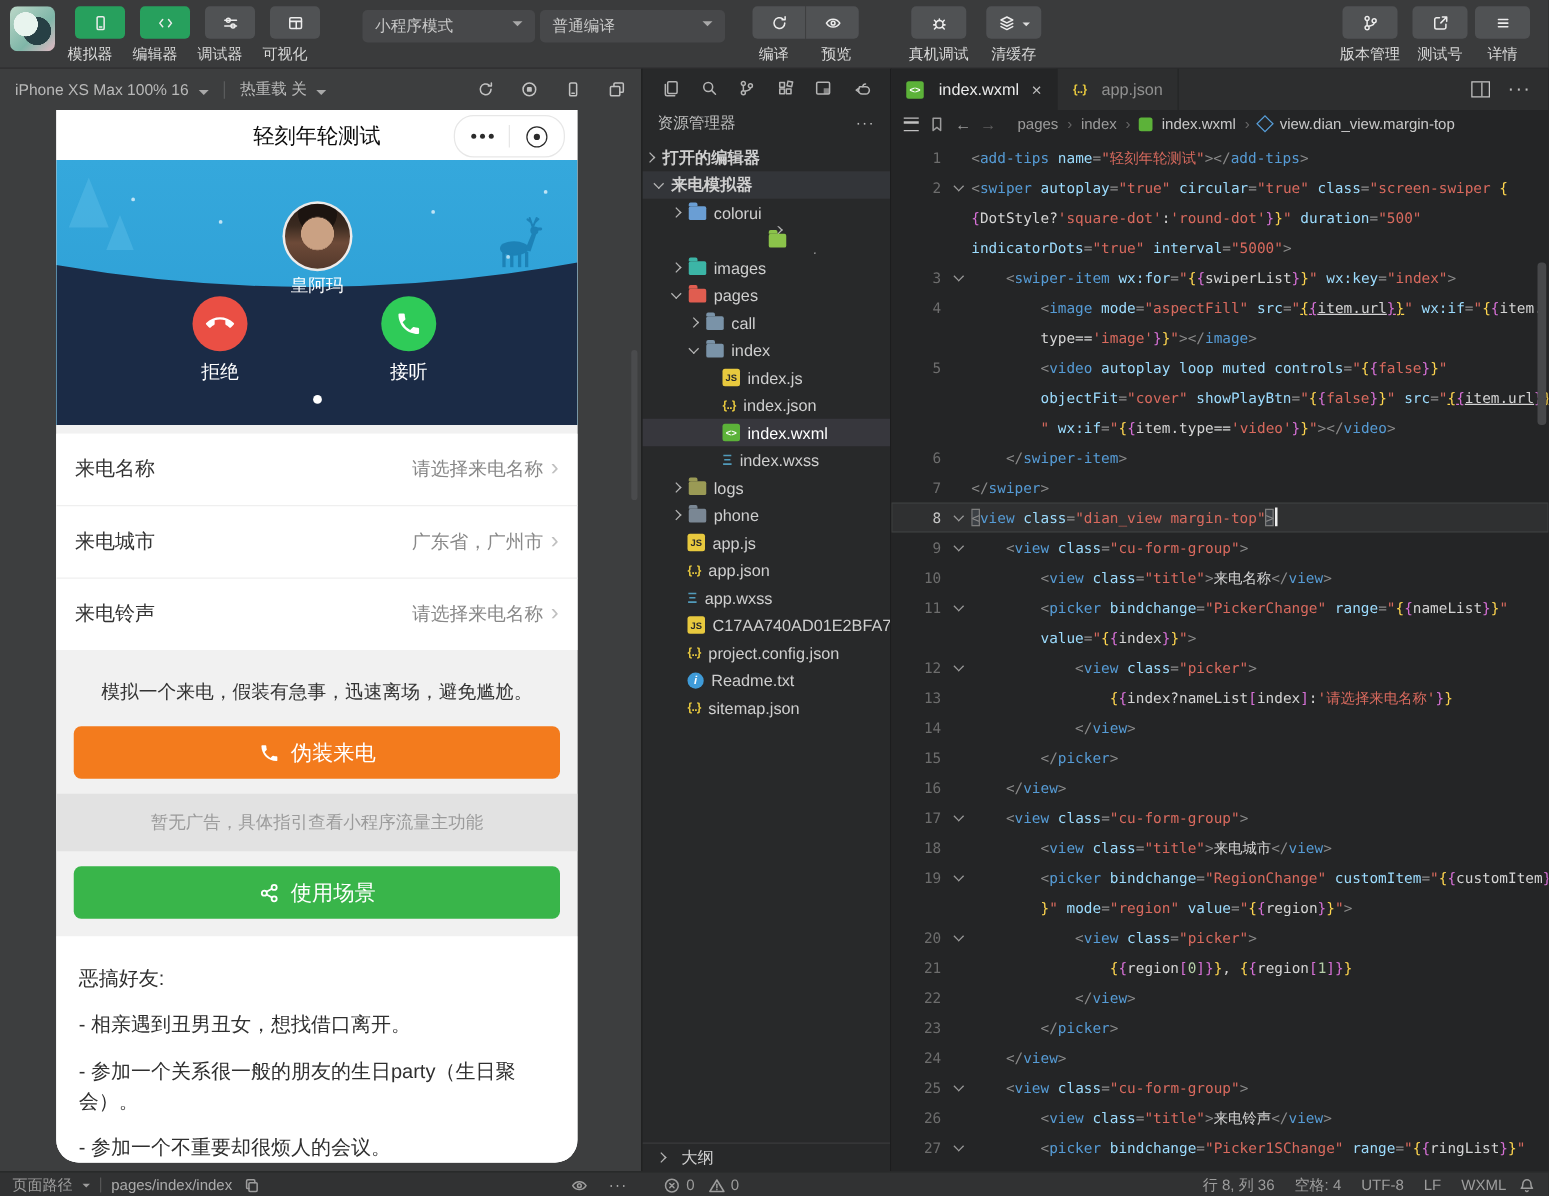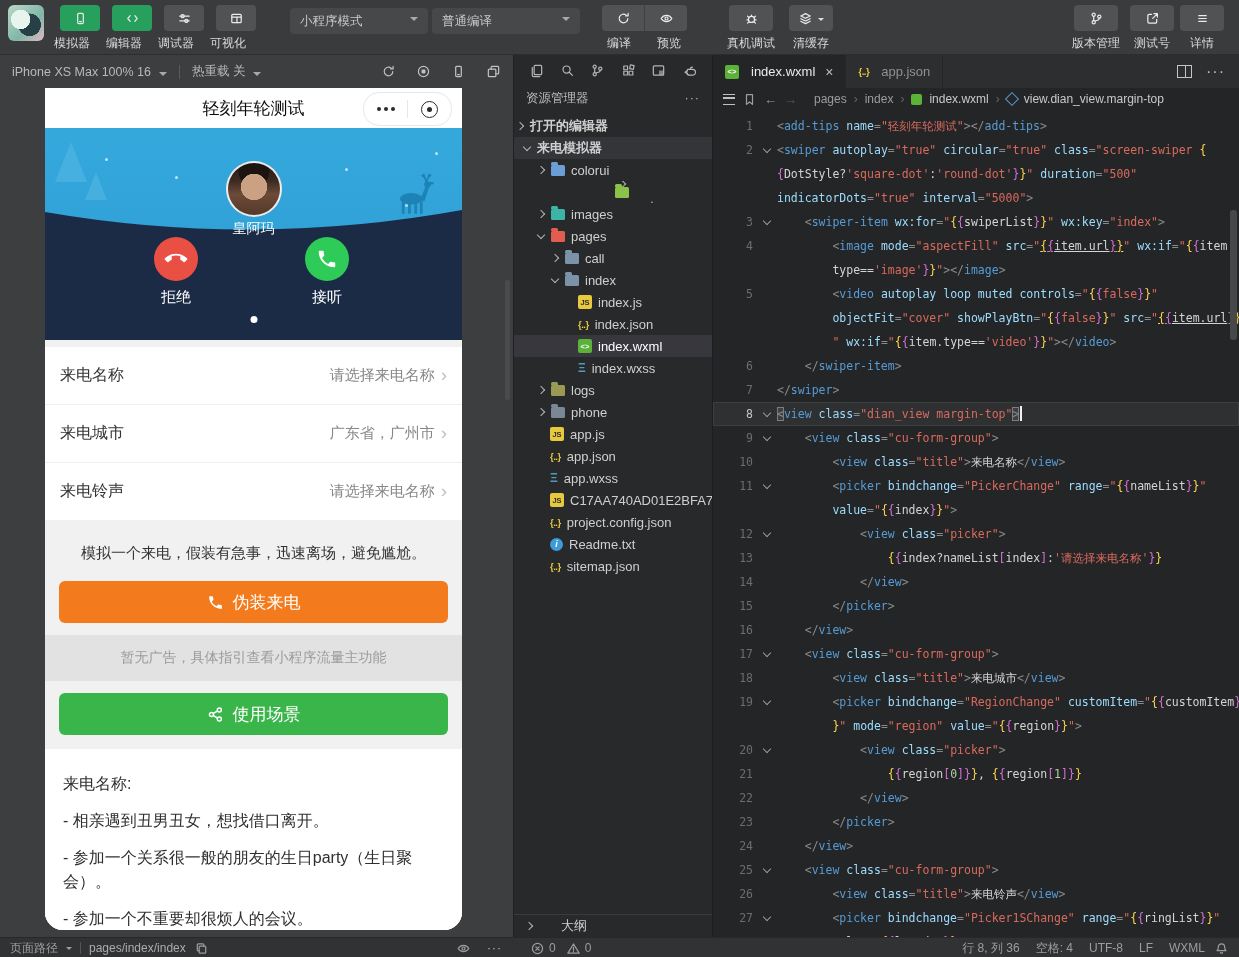--- a/index.html
+++ b/index.html
@@ -422,21 +422,21 @@
       <div class="bigbtn btn-green">
         <svg viewBox="0 0 16 16" fill="none" stroke="#fff" stroke-width="1.4">
           <circle cx="4.2" cy="8" r="1.9"></circle>
             <circle cx="11.6" cy="3.7" r="1.9"></circle>
             <circle cx="11.6" cy="12.3" r="1.9"></circle>
           <path d="M5.9 7 9.9 4.7M5.9 9l4 2.3"></path>
           </svg>
         <span>使用场景</span>
       </div>
       <div class="usage">
-        <p>来电名称:</p>
+        <p>恶搞好友:</p>
         <p>- 相亲遇到丑男丑女，想找借口离开。</p>
         <p>- 参加一个关系很一般的朋友的生日party（生日聚会）。</p>
         <p>- 参加一个不重要却很烦人的会议。</p>
 
       </div>
 
     </div>
   </div>
   <span class="simsb"></span>
 </div>
@@ -588,21 +588,21 @@
         <span>Readme.txt</span>
       </div>
       <div class="trow" style="padding-left: 24px;">
         <span class="chevsp"></span>
         <span class="fic fic-json">{..}</span>
         <span>sitemap.json</span>
       </div>
     </div>
   <div class="outline-row">
     <span class="chev rt"></span>
-    <span style="margin-left:22px">大纲</span>
+    <span style="margin-left:6px">大纲</span>
   </div>
 </div>
 
 <div id="editor">
   <div class="tabs">
     <div class="tab on">
       <span class="fic fic-wxml">&lt;&gt;</span>
       <span>index.wxml</span>
       <span class="tabx">×</span>
     </div>

